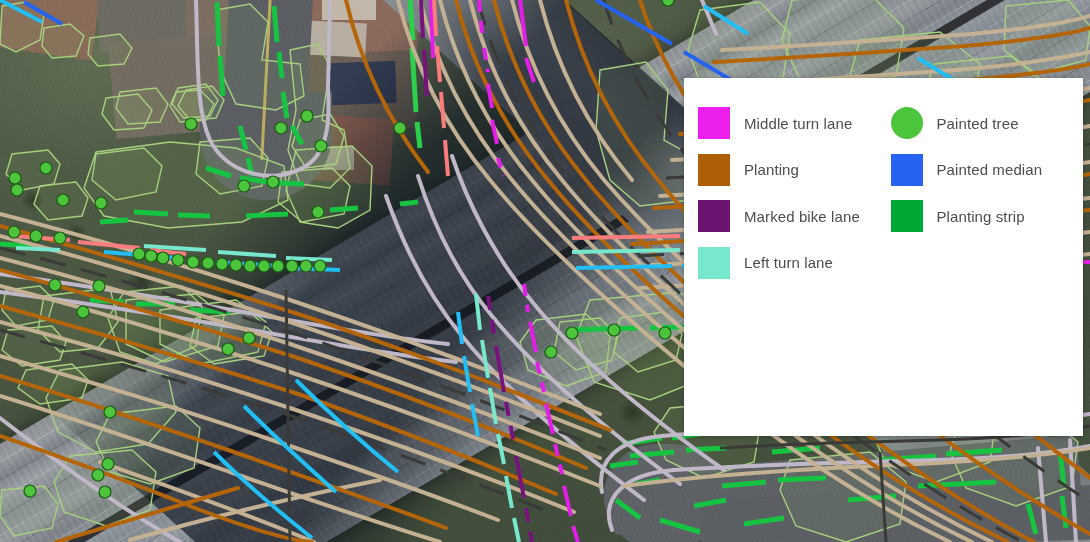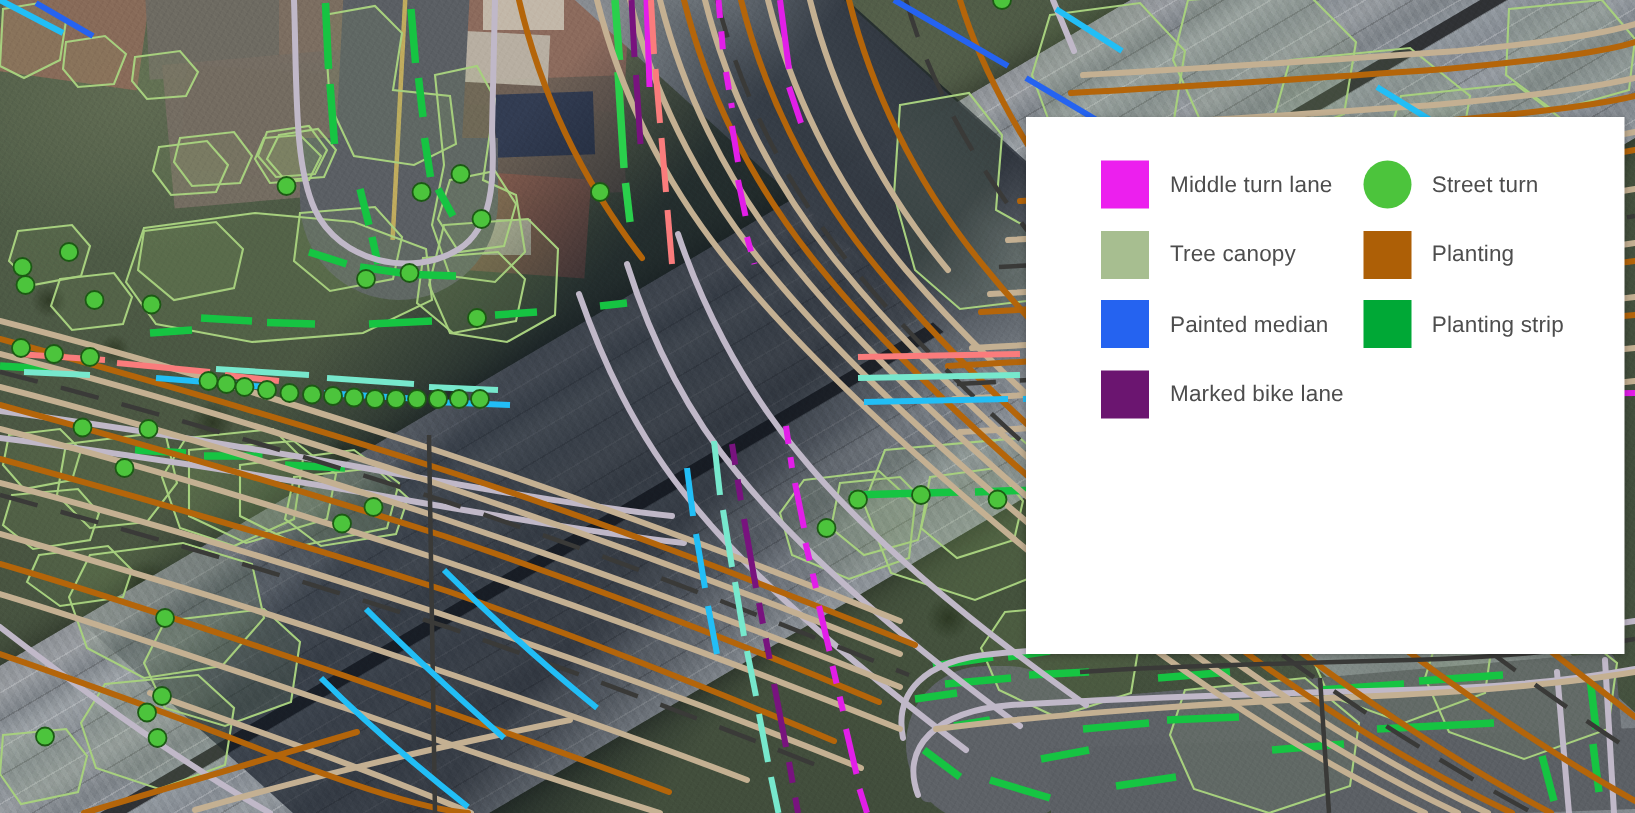--- a/index.html
+++ b/index.html
@@ -135,21 +135,21 @@
 
   
   #legend {
     position:absolute; left:684px; top:78px; width:399px; height:358px;
     background:#ffffff;
     box-shadow:0 1px 5px rgba(0,0,0,.28);
     padding:22px 0 0 0;
   }
   #legend-grid{
     display:grid; grid-template-columns:1fr 1fr;
-    grid-auto-rows:46.5px; padding-left:2px;margin-left:48px;
+    grid-auto-rows:46.5px; padding-left:14px;
   }
   .legend-item{ display:flex; align-items:center; }
   .swatch{ width:32px; height:32px; flex:none; margin-right:14px; }
   .swatch.dot{ border-radius:50%; }
   .legend-label{
     font-size:15px; color:#4d4d4d; letter-spacing:.1px; white-space:nowrap;
   }
 </style>
 </head>
 <body>
@@ -517,46 +517,46 @@
 
   <div id="legend">
     <div id="legend-grid">
 
       <div class="legend-item">
         <span class="swatch" style="background:#ec1fee"></span>
         <span class="legend-label">Middle turn lane</span>
       </div>
       <div class="legend-item">
         <span class="swatch dot" style="background:#4cc43c"></span>
-        <span class="legend-label">Street turn</span>
-      </div>
-
-      <div class="legend-item">
-        <span class="swatch" style="background:#a7be90"></span>
-        <span class="legend-label">Tree canopy</span>
-      </div>
+        <span class="legend-label">Painted tree</span>
+      </div>
+
 
       <div class="legend-item">
         <span class="swatch" style="background:#ad5f06"></span>
         <span class="legend-label">Planting</span>
       </div>
 
       <div class="legend-item">
         <span class="swatch" style="background:#2563f0"></span>
         <span class="legend-label">Painted median</span>
       </div>
 
       <div class="legend-item">
+        <span class="swatch" style="background:#6b1570"></span>
+        <span class="legend-label">Marked bike lane</span>
+      </div>
+      <div class="legend-item">
         <span class="swatch" style="background:#00a836"></span>
         <span class="legend-label">Planting strip</span>
       </div>
-      <div class="legend-item">
-        <span class="swatch" style="background:#6b1570"></span>
-        <span class="legend-label">Marked bike lane</span>
-      </div>
-
+
+      <div class="legend-item">
+        <span class="swatch" style="background:#77e8cd"></span>
+        <span class="legend-label">Left turn lane</span>
+      </div>
 
       <div></div>
 
     </div>
   </div>
 
 </div>
 
 </body></html>

